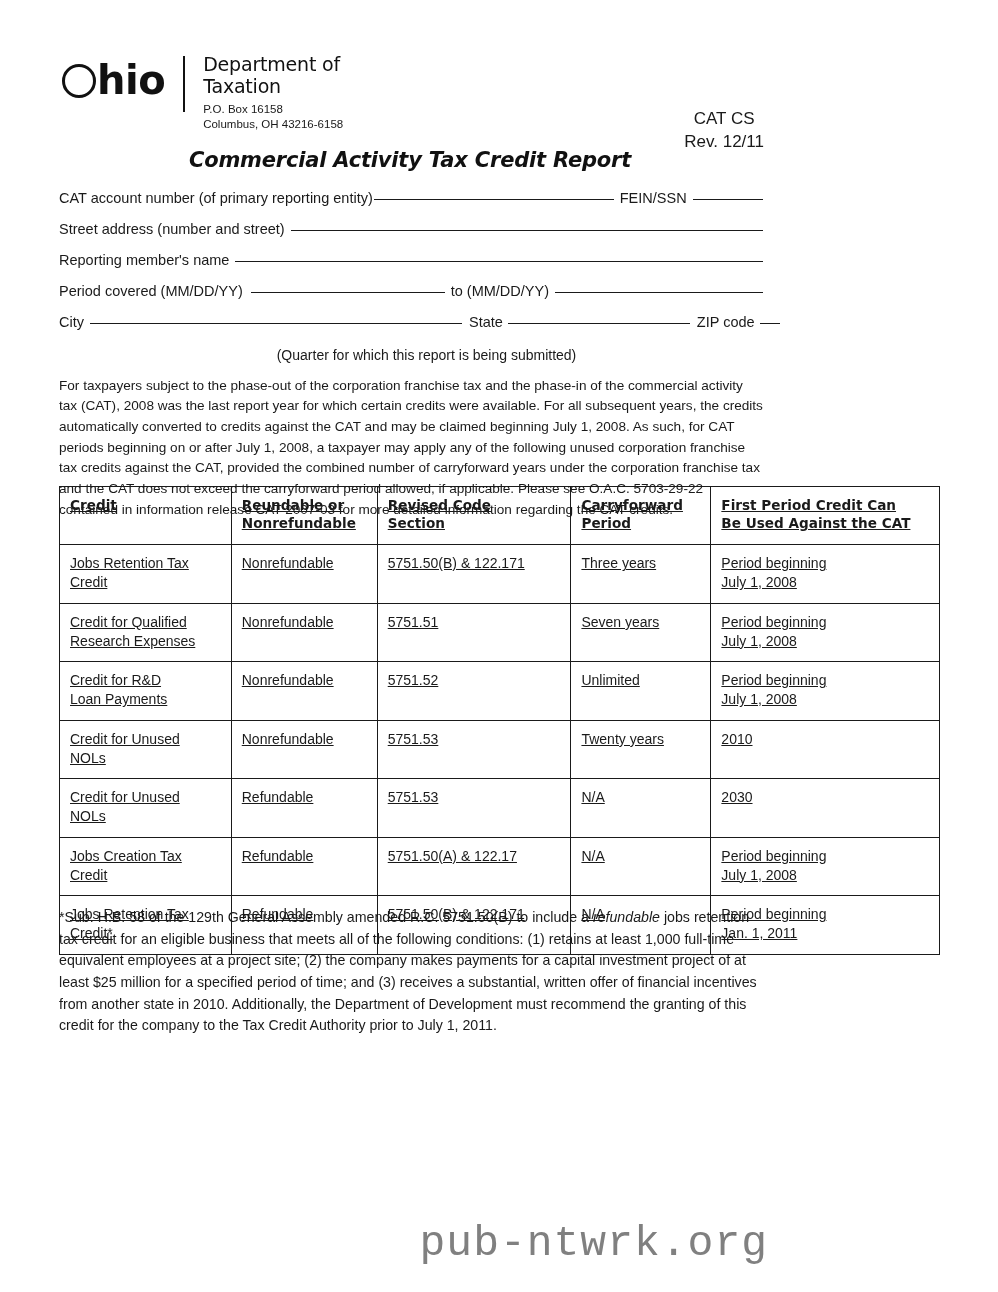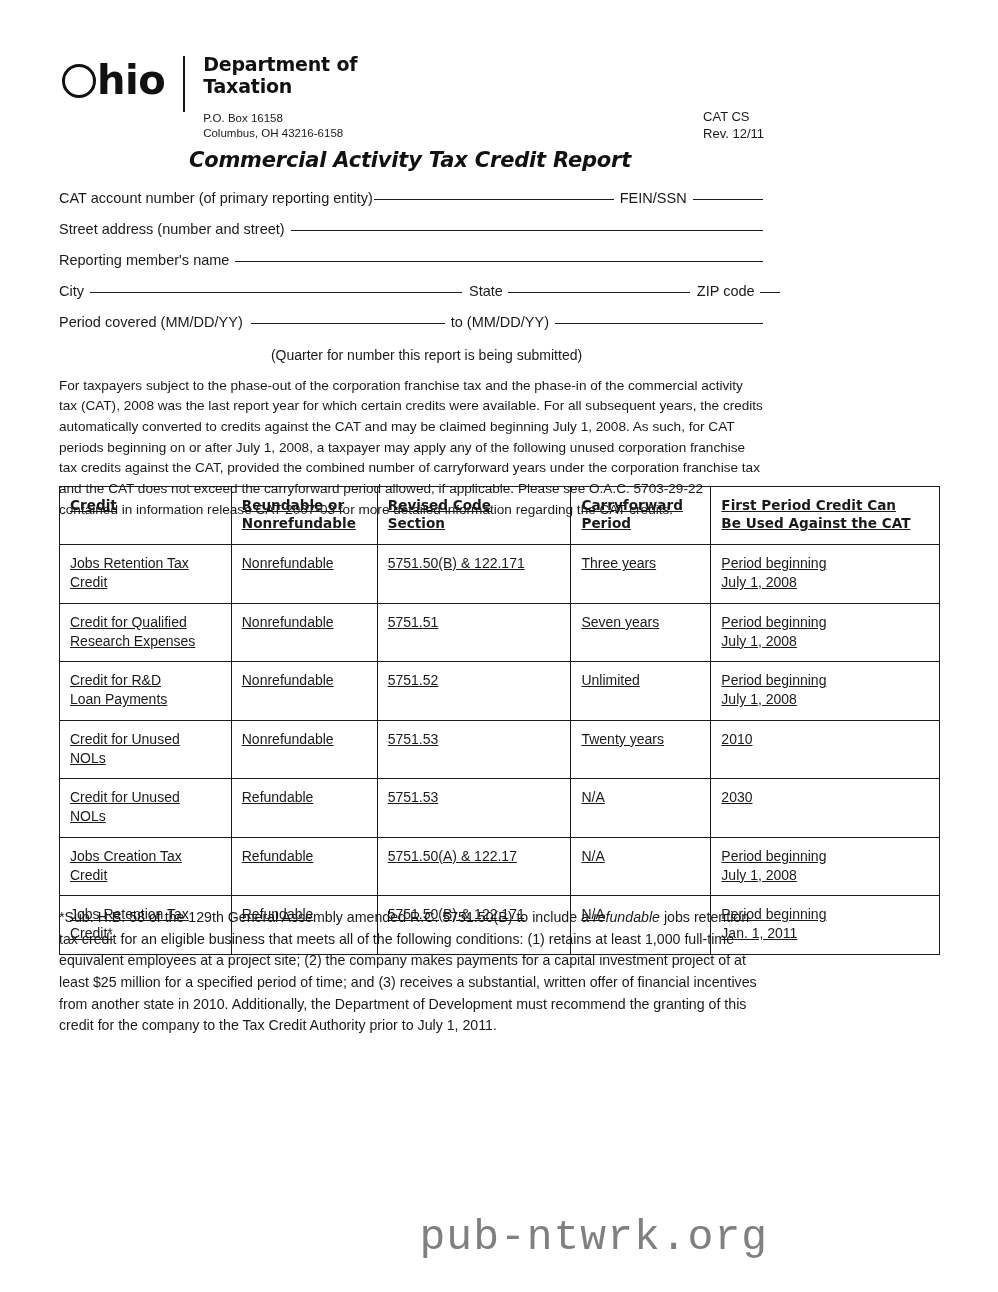--- a/index.html
+++ b/index.html
@@ -50,36 +50,36 @@
     width: 2px;
     background: #111;
     height: 56px;
     margin-right: 18px;
     margin-top: 4px;
   }
   .dept-block { padding-top: 2px; }
   .dept-title {
     font-family: "DejaVu Sans", sans-serif;
     font-size: 19px;
-    font-weight: bold;
+    font-weight: normal;
     line-height: 1.14;
     color: #111;
     letter-spacing: -0.2px;
   }
   .dept-addr {
     font-size: 11.5px;
     line-height: 1.32;
-    margin-top: 14px;
+    margin-top: 5px;
     color: #1a1a1a;
   }
   .form-code {
     position: absolute;
     top: 56px; right: 0;
-    text-align: left;
-    font-size: 13px;
+    text-align: center;
+    font-size: 17px;
     line-height: 1.33;
     color: #1a1a1a;
   }
 
   
   .doc-title {
     position: absolute;
     top: 148px; left: 0; right: 0;
     text-align: center;
     font-size: 21px;
@@ -177,21 +177,21 @@
     font-size: 14.2px;
     line-height: 1.52;
     color: #1a1a1a;
     text-align: left;
   }
   .footnote em { font-style: italic; }
 
   
   .watermark {
     position: absolute;
-    bottom: 30px; right: 52px;
+    bottom: 24px; right: 52px;
     font-family: "Liberation Mono", "DejaVu Sans Mono", monospace;
     font-size: 43px;
     color: #808080;
     letter-spacing: 1px;
     white-space: nowrap;
   }
 </style>
 </head>
 <body>
 
@@ -232,36 +232,36 @@
       <span class="field-label">Street address (number and street)</span>
       <span class="rule" style="margin-left:6px"></span>
     </div>
 
     <div class="field-row">
       <span class="field-label">Reporting member's name</span>
       <span class="rule" style="margin-left:6px"></span>
     </div>
 
     <div class="field-row">
+      <span class="field-label">Period covered (MM/DD/YY)</span>
+      <span class="rule w-per1" style="margin-left:8px"></span>
+      <span class="field-label gap-label">to (MM/DD/YY)</span>
+      <span class="rule w-per2"></span>
+    </div>
+
+    <div class="field-row">
       <span class="field-label">City</span>
       <span class="rule w-city" style="margin-left:6px"></span>
       <span class="field-label gap-label tight">State</span>
       <span class="rule w-state"></span>
       <span class="field-label gap-label tight">ZIP code</span>
       <span class="rule w-zip"></span>
     </div>
 
-    <div class="field-row">
-      <span class="field-label">Period covered (MM/DD/YY)</span>
-      <span class="rule w-per1" style="margin-left:8px"></span>
-      <span class="field-label gap-label">to (MM/DD/YY)</span>
-      <span class="rule w-per2"></span>
-    </div>
-
-    <div class="quarter-note">(Quarter for number this report is being submitted)</div>
+    <div class="quarter-note">(Quarter for which this report is being submitted)</div>
   </div>
 
   <p class="intro">For taxpayers subject to the phase-out of the corporation franchise tax and the phase-in of the commercial activity tax (CAT), 2008 was the last report year for which certain credits were available. For all subsequent years, the credits automatically converted to credits against the CAT and may be claimed beginning July 1, 2008. As such, for CAT periods beginning on or after July 1, 2008, a taxpayer may apply any of the following unused corporation franchise tax credits against the CAT, provided the combined number of carryforward years under the corporation franchise tax and the CAT does not exceed the carryforward period allowed, if applicable. Please see O.A.C. 5703-29-22 contained in information release CAT 2007-03 for more detailed information regarding the CAT credits.</p>
 
   <table class="credit-table">
     <thead>
       <tr>
         <th class="col-credit">
           <span class="cell-l2">Credit</span>
           <span class="cell-l2"></span>

